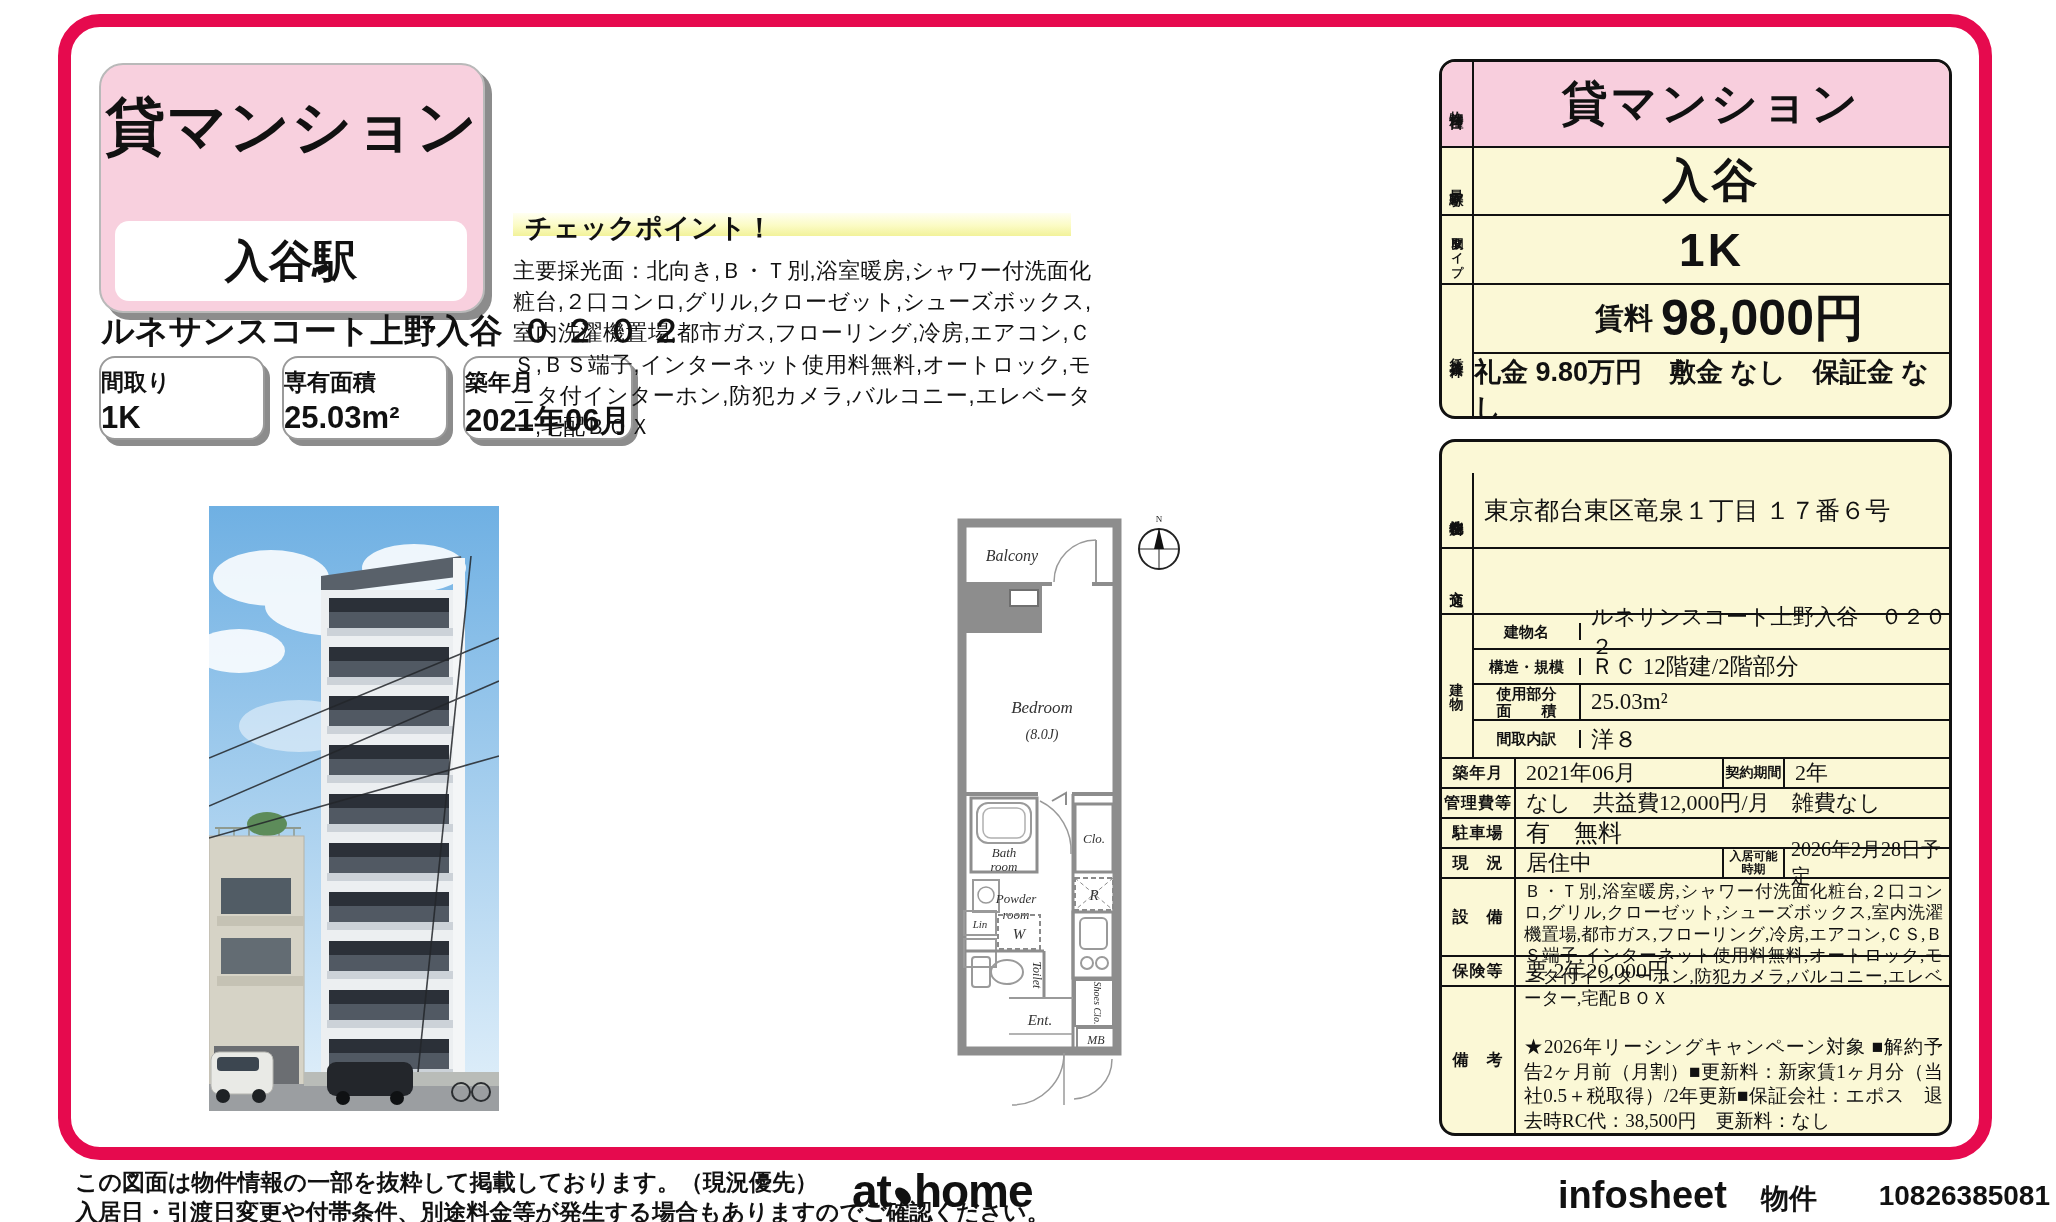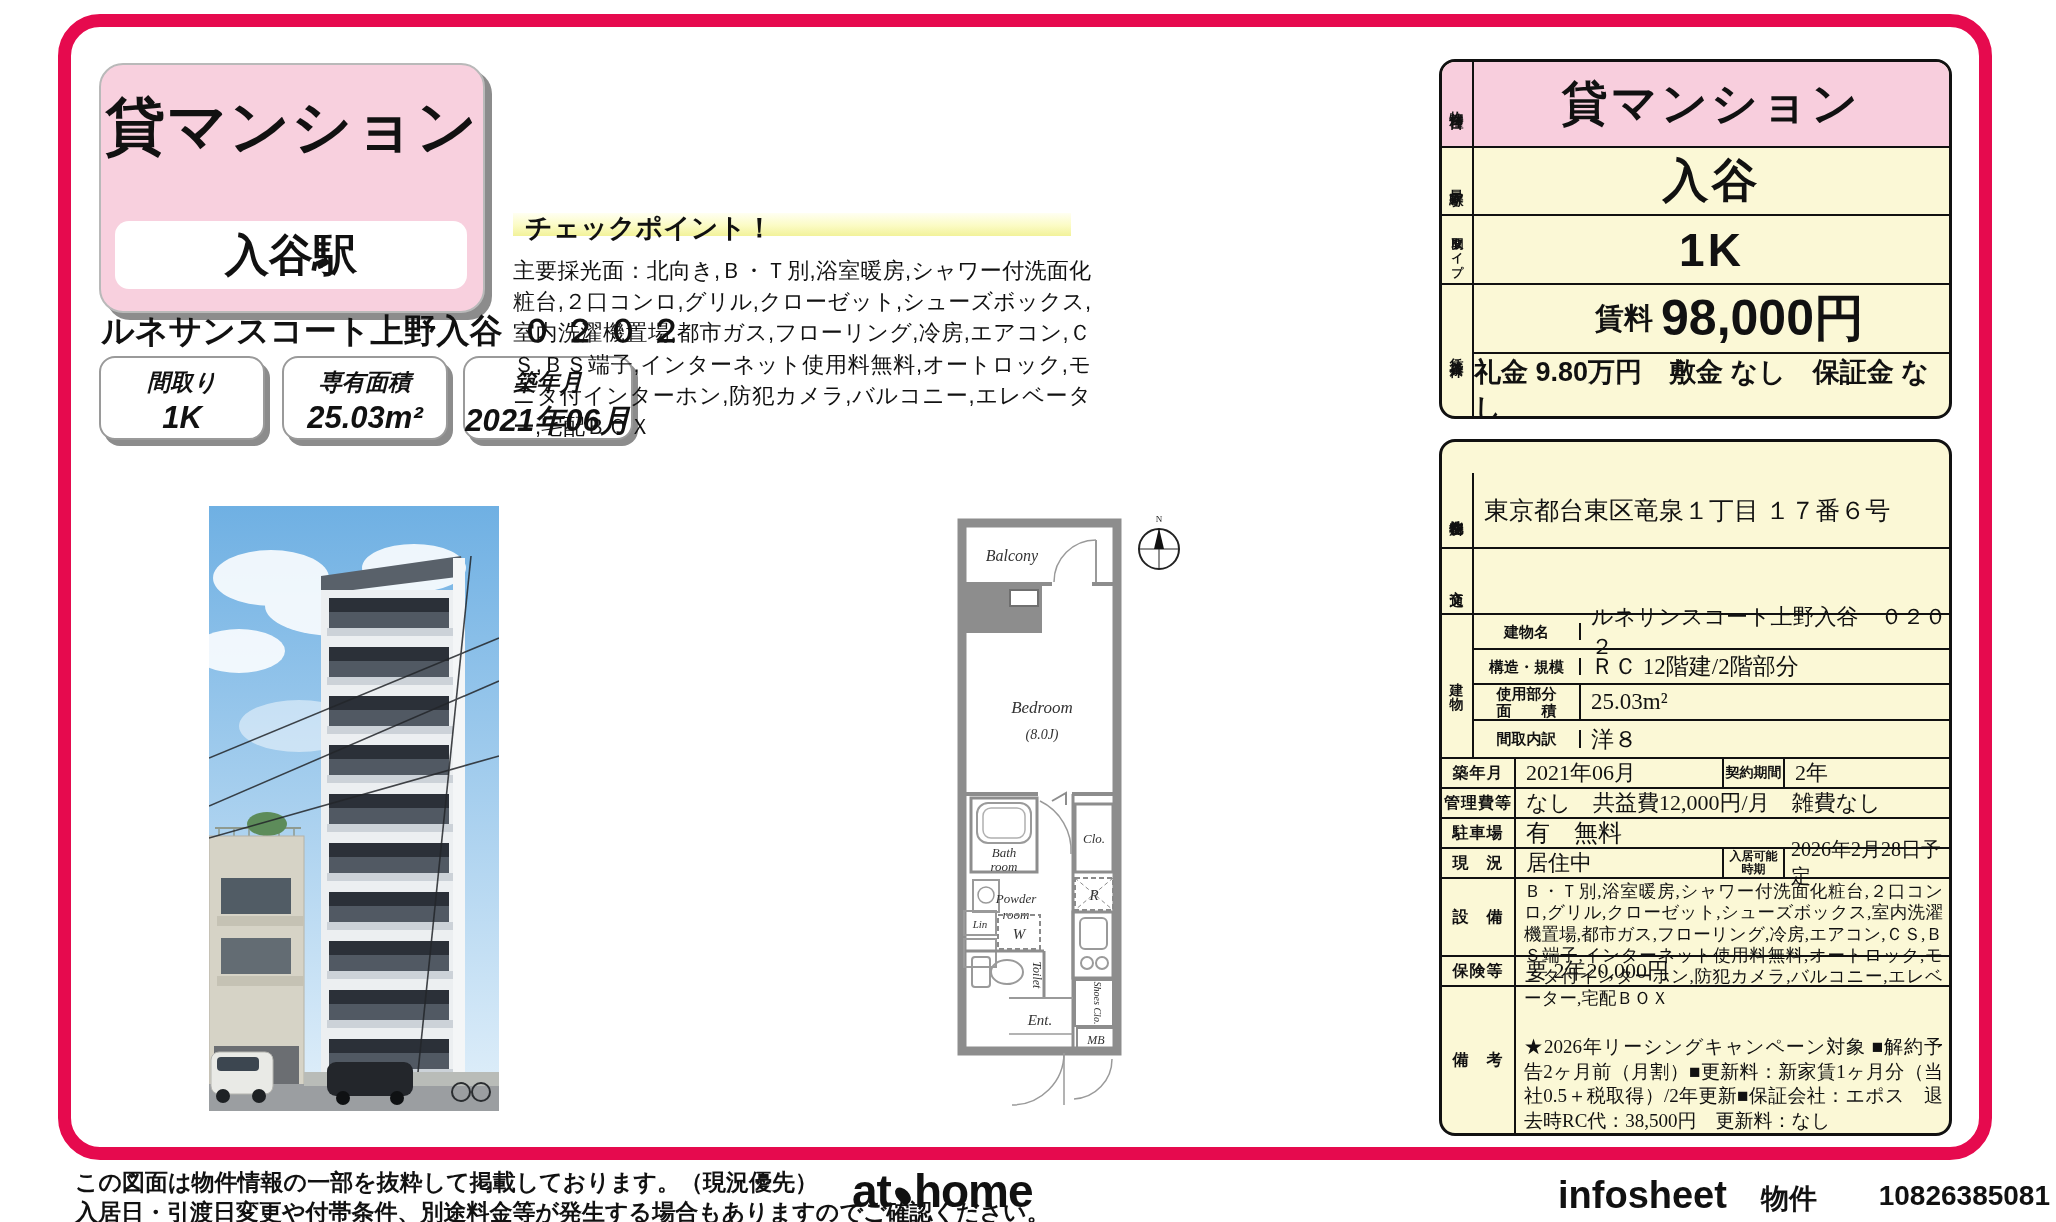--- a/index.html
+++ b/index.html
@@ -3,24 +3,24 @@
 <meta charset="utf-8">
 <style>
   html,body{margin:0;padding:0;background:#fff;}
   body{width:2056px;height:1222px;position:relative;font-family:"Liberation Sans","DejaVu Sans",sans-serif;color:#111;}
   .abs{position:absolute;}
   
   .sheet{position:absolute;left:58px;top:14px;width:1934px;height:1146px;border:13px solid #e60a4e;border-radius:42px;background:#fff;box-sizing:border-box;}
   
   .tbox{position:absolute;left:28px;top:36px;width:382px;height:246px;background:#f8d0de;border:2px solid #b9b9b9;border-radius:24px;box-shadow:7px 7px 0 #8c8c8c;}
   .tbox-title{position:absolute;left:0;top:22px;width:100%;text-align:center;font-size:60px;font-weight:bold;letter-spacing:1px;}
-  .sbox-station{position:absolute;left:14px;top:156px;width:352px;height:68px;background:#fff;border-radius:14px;display:flex;align-items:center;justify-content:center;font-size:44px;font-weight:bold;font-family:Liberation Mono, monospace;}
+  .sbox-station{position:absolute;left:14px;top:156px;width:352px;height:80px;background:#fff;border-radius:14px;display:flex;align-items:center;justify-content:center;font-size:44px;font-weight:bold;font-family:Liberation Mono, monospace;}
   .bline{position:absolute;left:30px;top:282px;width:450px;font-size:33px;font-weight:bold;white-space:nowrap;}
   .bline .room{margin-left:18px;letter-spacing:10px;}
-  .sbox{position:absolute;top:329px;height:84px;background:#fff;border:2px solid #9a9a9a;border-radius:16px;box-shadow:5px 6px 0 #8c8c8c;text-align:center;box-sizing:border-box;font-style:italic;}
+  .sbox{position:absolute;top:329px;height:84px;background:#fff;border:2px solid #9a9a9a;border-radius:16px;box-shadow:5px 6px 0 #8c8c8c;box-sizing:border-box;}
   .sbox .lb{font-size:23px;font-weight:bold;margin-top:9px;}
   .sbox .vl{font-size:31px;font-weight:bold;margin-top:2px;}
   
   .cpban{position:absolute;left:442px;top:186px;width:558px;height:23px;background:linear-gradient(180deg,#fffff2 0%,#fbfbc4 55%,#f2f29a 100%);font-size:27px;font-weight:bold;line-height:31px;padding-left:12px;box-sizing:border-box;}
   .cpbody{position:absolute;left:442px;top:228px;width:578px;font-size:22px;line-height:1.42;text-align:justify;}
   
   .tb{position:absolute;left:1368px;width:513px;background:#fbf8d6;border:3px solid #111;border-radius:16px;overflow:hidden;box-sizing:border-box;}
   .t1{top:32px;}
   .t2{top:412px;}
   .row{display:flex;align-items:stretch;border-bottom:2.5px solid #111;}

